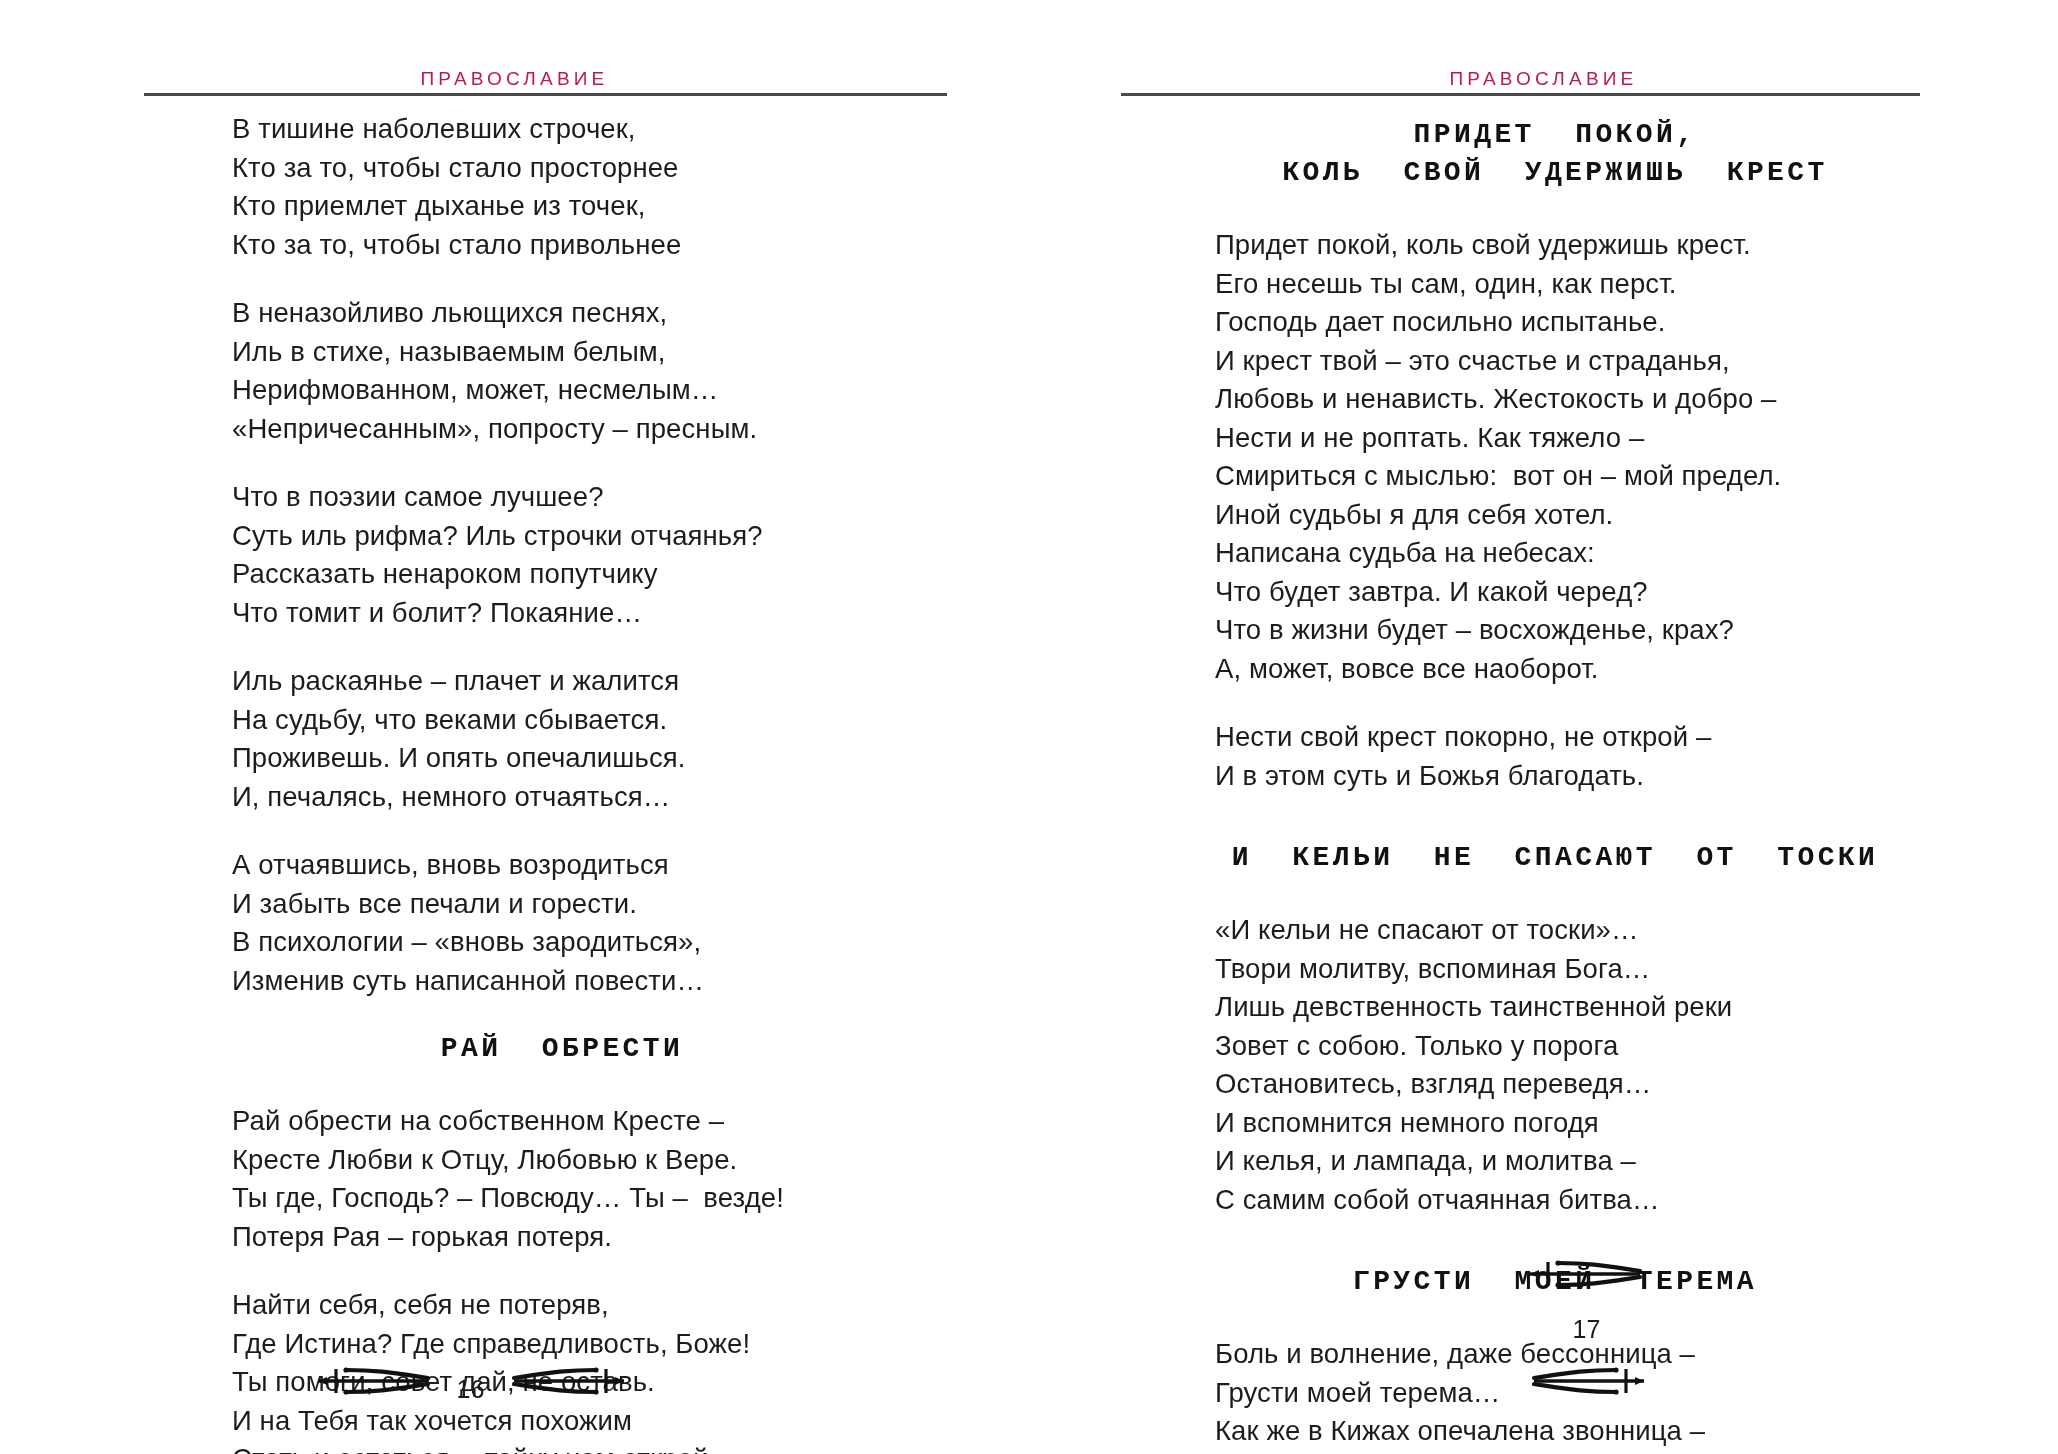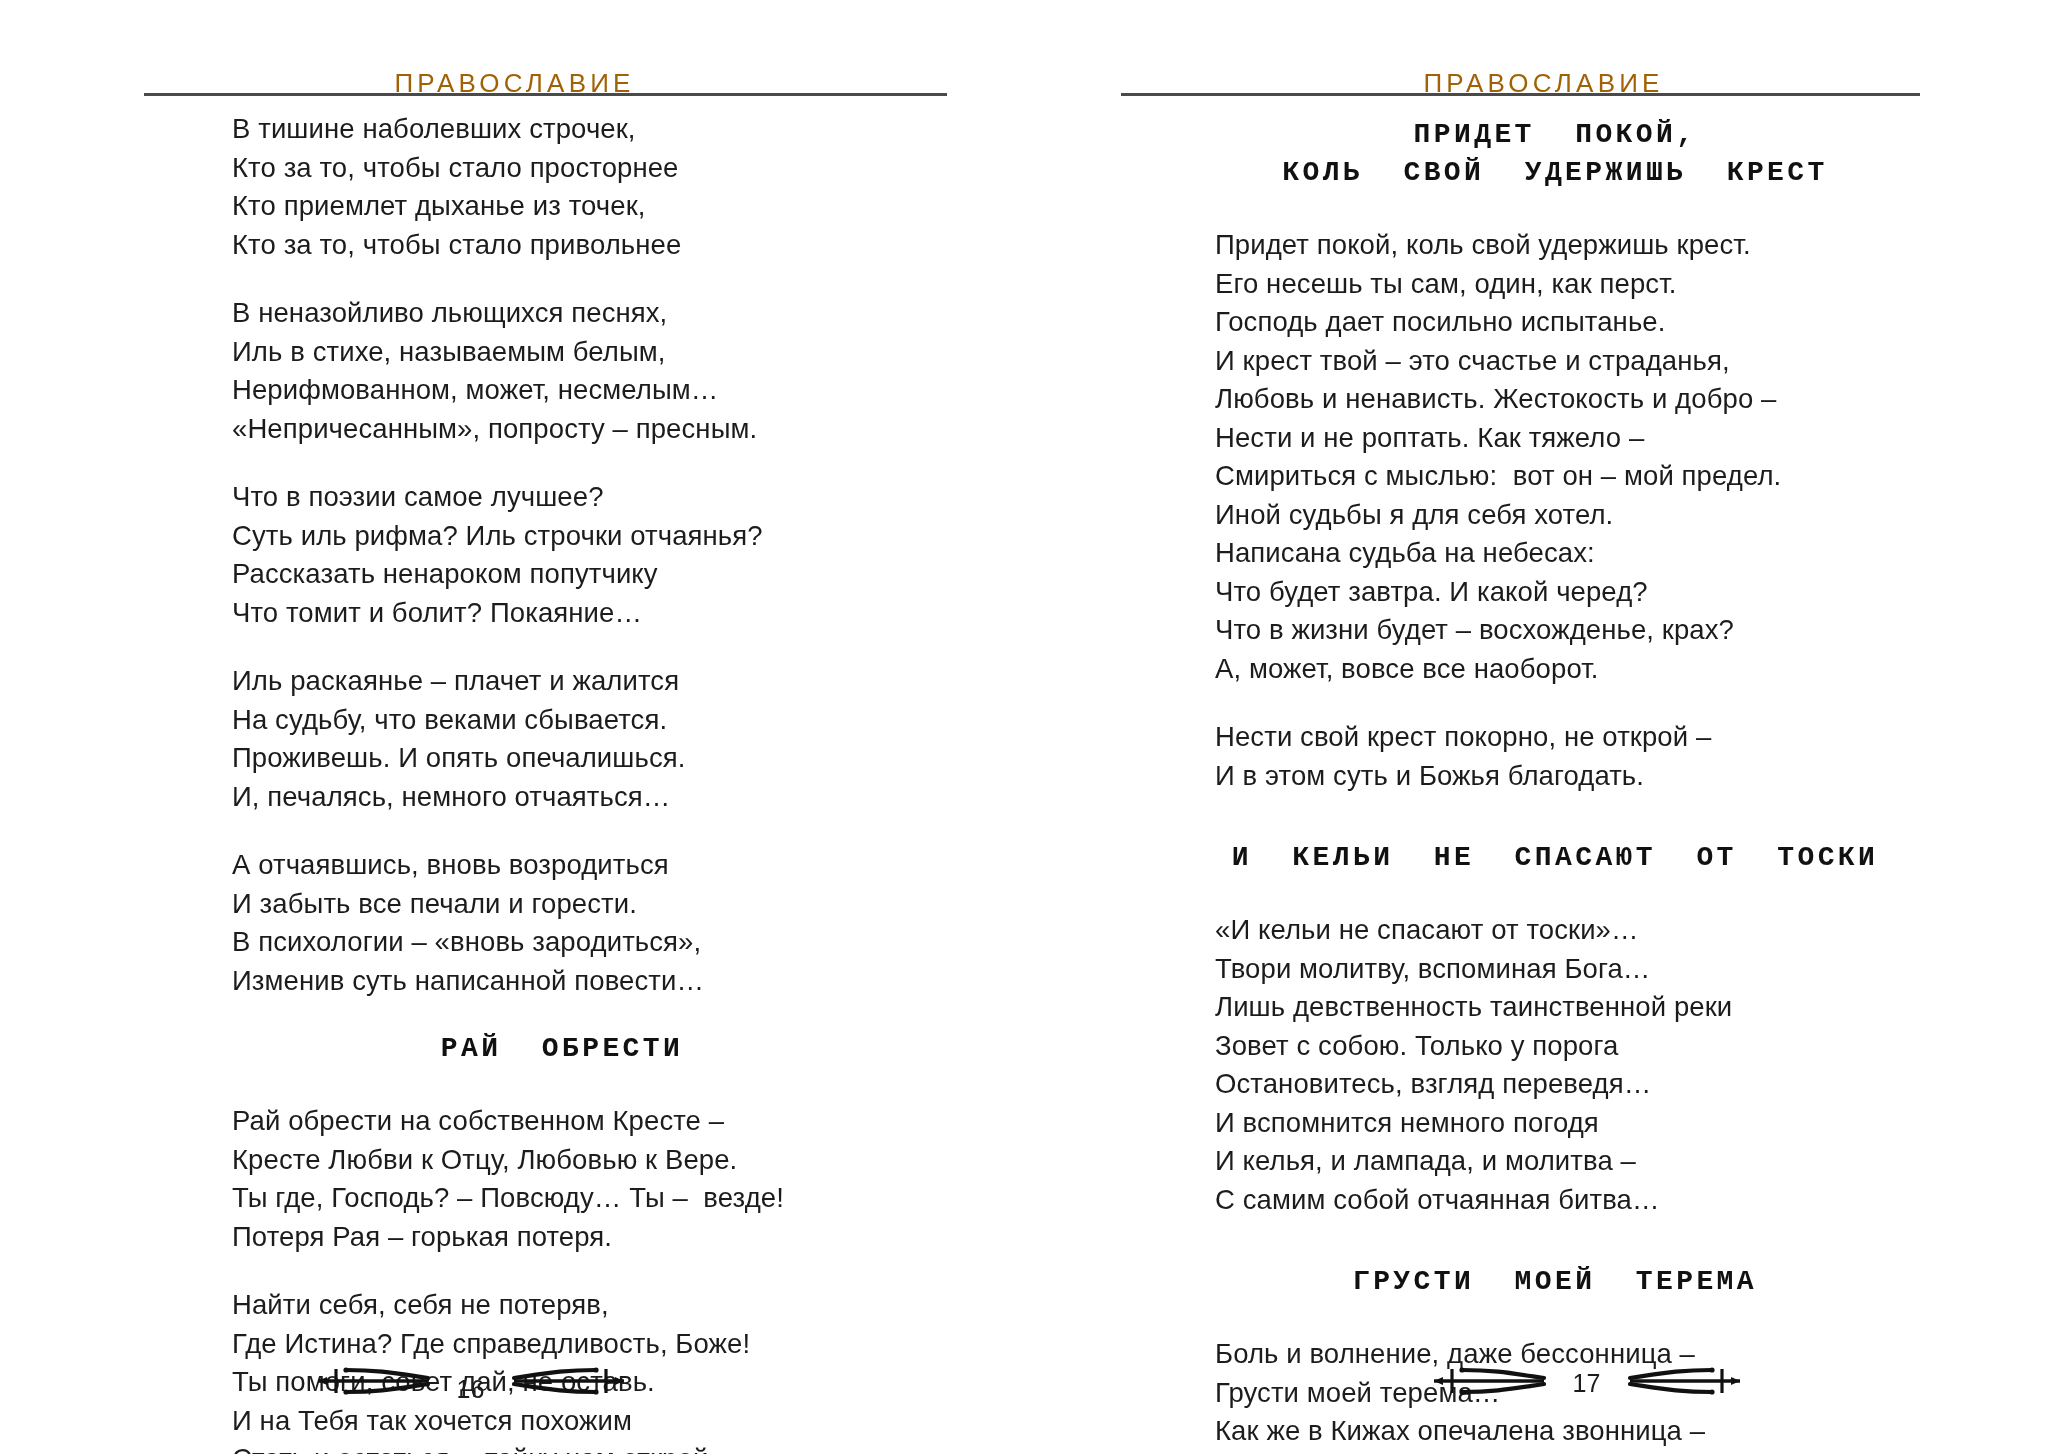--- a/index.html
+++ b/index.html
@@ -22,23 +22,23 @@
     top: 0;
     height: 1454px;
   }
   .page-left  { left: 0px;    width: 1029px; }
   .page-right { left: 1029px; width: 1029px; }
 
   
   .running-head {
     position: absolute;
     top: 68px;
-    font-size: 26px;
+    font-size: 19px;
     letter-spacing: 4.2px;
-    color: #a16207;
+    color: #be185d;
     font-weight: 400;
     white-space: nowrap;
   }
   .page-left .running-head  { left: 0; right: 0; text-align: center; }
   .page-right .running-head { left: 0; right: 0; text-align: center; }
 
   .head-rule {
     position: absolute;
     top: 93px;
     height: 3px;
@@ -89,21 +89,21 @@
   
   .folio {
     position: absolute;
     bottom: 52px;
     display: flex;
     align-items: center;
     justify-content: center;
     gap: 22px;
   }
   .page-left  .folio { left: 0; right: 88px; align-items: flex-end; }
-  .page-right .folio { left: 86px; right: 0; }
+  .page-right .folio { left: 86px; right: 0; flex-direction: column; }
 
   .folio-number {
     font-size: 25px;
     color: #1c1c1c;
     min-width: 30px;
     text-align: center;
     line-height: 1;
   }
   .ornament { display: block; }
   .ornament.flip { transform: scaleX(-1); }

